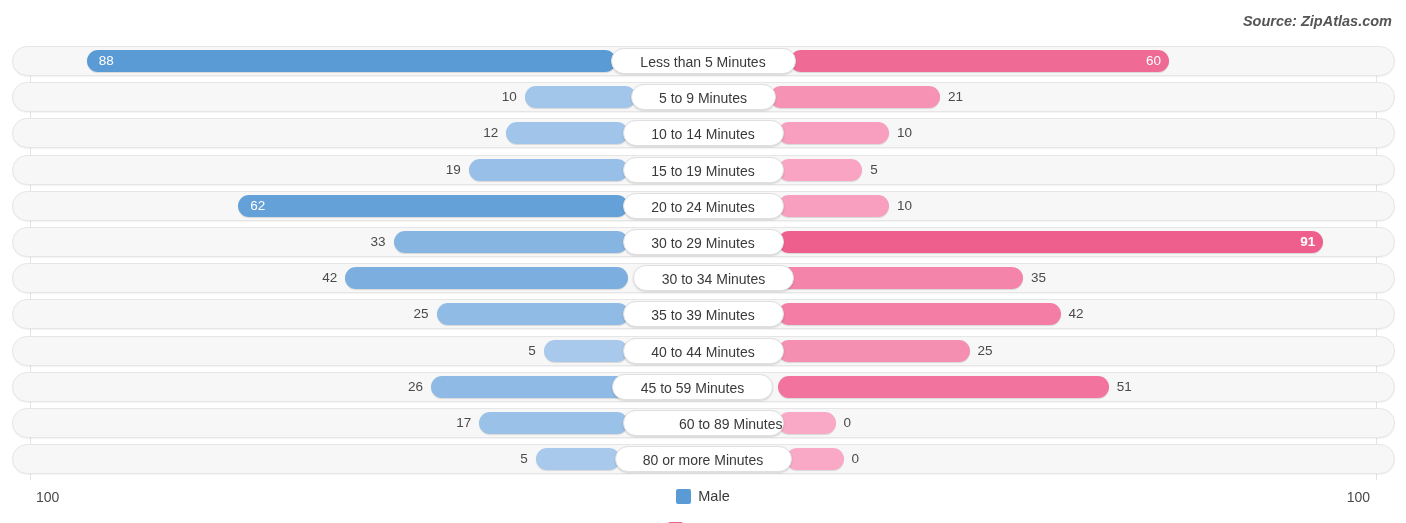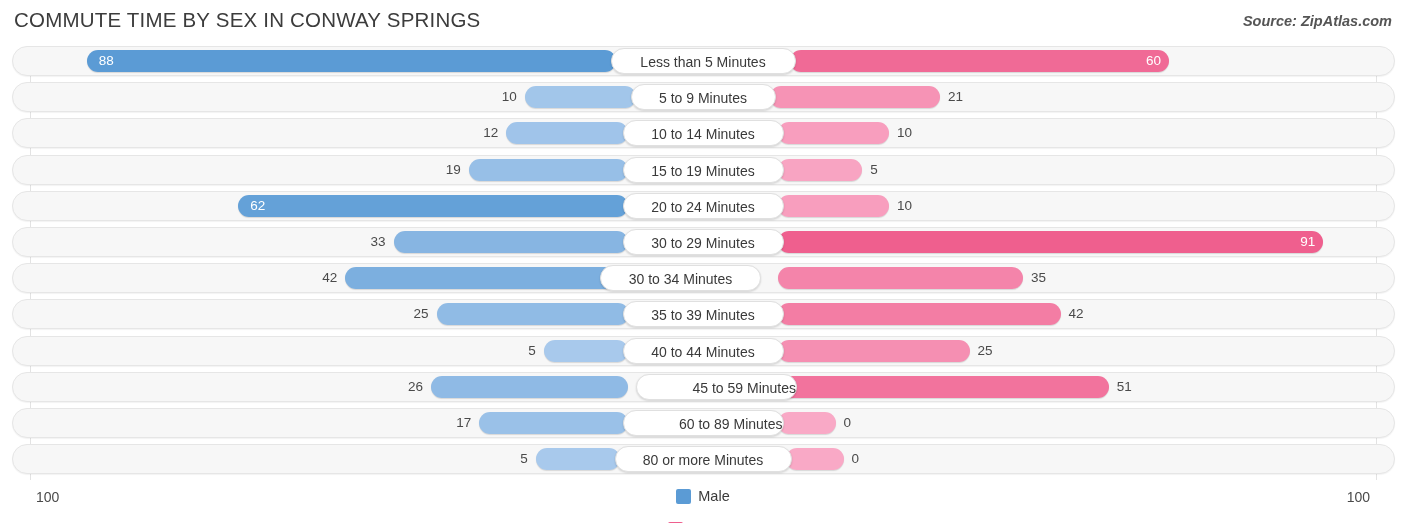--- a/index.html
+++ b/index.html
@@ -90,21 +90,20 @@
     display:flex; justify-content:center; align-items:center; gap:17px;flex-direction:column;
   }
   .legend-item{ display:flex; align-items:center; gap:7px; }
   .legend-swatch{ width:15px; height:15px; border-radius:2px; display:block; }
   .legend-text{ font-size:14.5px; color:#3a3a3a; }
 </style>
 </head>
 <body>
 
 <div id="header">
-  <div id="chart-title">COMMUTE TIME BY SEX IN CONWAY SPRINGS</div>
   <div id="source-note">Source: ZipAtlas.com</div>
 </div>
 
 <div id="plot">
   <div class="axis-line" id="axis-left"></div>
   <div class="axis-line" id="axis-right"></div>
   <div id="rows-host">
       <div class="row" style="top: 0px;">
         <div class="track"></div>
         <div class="bar bar-male" style="width: 529.68px; left: 74.82px; background: rgb(91, 155, 213);"></div>
@@ -143,30 +142,30 @@
         <div class="bar bar-female" style="width: 111.6px; left: 765.5px; background: rgb(248, 158, 190);"></div>
         <div class="val val-in" style="left: 238.18px;">62</div>
         <div class="val" style="left: 885.1px;">10</div>
         <div class="center-label" style="left: 610.5px; width: 161px;">20 to 24 Minutes</div>
       </div>
       <div class="row" style="top: 181px;">
         <div class="track"></div>
         <div class="bar bar-male" style="width: 234.88px; left: 381.62px; background: rgb(135, 181, 226);"></div>
         <div class="bar bar-female" style="width: 545.76px; left: 765.5px; background: rgb(239, 95, 142);"></div>
         <div class="val" style="left: 0px; width: 373.62px; text-align: right;">33</div>
-        <div class="val val-in" style="left: 1277.26px; width: 26px; text-align: right;">91</div>
+        <div class="val val-in" style="left: 1277.26px; width: 26px; text-align: right; font-weight: bold;">91</div>
         <div class="center-label" style="left: 610.5px; width: 161px;">30 to 29 Minutes</div>
       </div>
       <div class="row" style="top: 217.2px;">
         <div class="track"></div>
         <div class="bar bar-male" style="width: 283.12px; left: 333.38px; background: rgb(124, 175, 223);"></div>
         <div class="bar bar-female" style="width: 245.6px; left: 765.5px; background: rgb(244, 132, 170);"></div>
         <div class="val" style="left: 0px; width: 325.38px; text-align: right;">42</div>
         <div class="val" style="left: 1019.1px;">35</div>
-        <div class="center-label" style="left: 588px; width: 161px;">30 to 34 Minutes</div>
+        <div class="center-label" style="left: 621px; width: 161px;">30 to 34 Minutes</div>
       </div>
       <div class="row" style="top: 253.4px;">
         <div class="track"></div>
         <div class="bar bar-male" style="width: 192px; left: 424.5px; background: rgb(144, 187, 229);"></div>
         <div class="bar bar-female" style="width: 283.12px; left: 765.5px; background: rgb(243, 125, 164);"></div>
         <div class="val" style="left: 0px; width: 416.5px; text-align: right;">25</div>
         <div class="val" style="left: 1056.62px;">42</div>
         <div class="center-label" style="left: 610.5px; width: 161px;">35 to 39 Minutes</div>
       </div>
       <div class="row" style="top: 289.6px;">
@@ -176,21 +175,21 @@
         <div class="val" style="left: 0px; width: 523.7px; text-align: right;">5</div>
         <div class="val" style="left: 965.5px;">25</div>
         <div class="center-label" style="left: 610.5px; width: 161px;">40 to 44 Minutes</div>
       </div>
       <div class="row" style="top: 325.8px;">
         <div class="track"></div>
         <div class="bar bar-male" style="width: 197.36px; left: 419.14px; background: rgb(143, 186, 229);"></div>
         <div class="bar bar-female" style="width: 331.36px; left: 765.5px; background: rgb(242, 115, 157);"></div>
         <div class="val" style="left: 0px; width: 411.14px; text-align: right;">26</div>
         <div class="val" style="left: 1104.86px;">51</div>
-        <div class="center-label" style="left: 624px; width: 161px; text-align: right;">45 to 59 Minutes</div>
+        <div class="center-label" style="left: 600px; width: 161px;">45 to 59 Minutes</div>
       </div>
       <div class="row" style="top: 362px;">
         <div class="track"></div>
         <div class="bar bar-male" style="width: 149.12px; left: 467.38px; background: rgb(154, 193, 232);"></div>
         <div class="bar bar-female" style="width: 58px; left: 765.5px; background: rgb(249, 169, 198);"></div>
         <div class="val" style="left: 0px; width: 459.38px; text-align: right;">17</div>
         <div class="val" style="left: 831.5px;">0</div>
         <div class="center-label" style="left: 610.5px; width: 161px; text-align: right;">60 to 89 Minutes</div>
       </div>
       <div class="row" style="top: 398.2px;">

